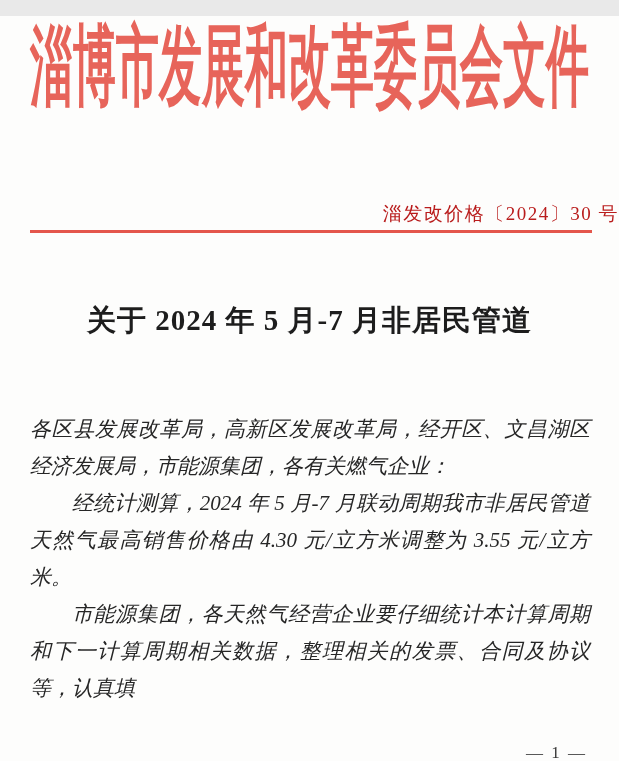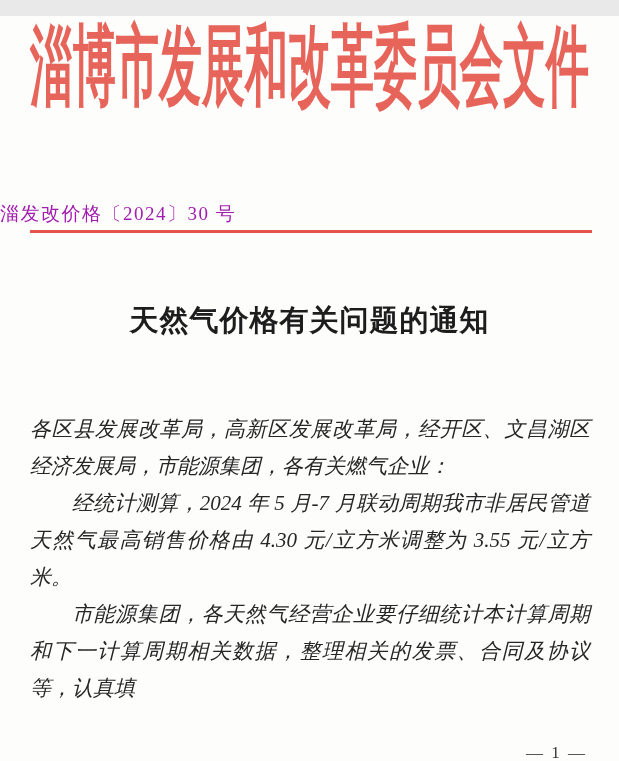--- a/index.html
+++ b/index.html
@@ -31,24 +31,24 @@
     color: #e7645a;
     transform: scaleY(2.05);
     transform-origin: top center;
     white-space: nowrap;
   }
   .doc-number {
     position: absolute;
     top: 185px;
     left: 0;
     right: 0;
-    text-align: left;
+    text-align: right;
     font-size: 19px;
     letter-spacing: 1.5px;
-    color: #a21caf;
+    color: #b91c1c;
   }
   .red-rule {
     position: absolute;
     top: 214px;
     left: 30px;
     width: 562px;
     height: 3px;
     background: #e4564c;
   }
   .doc-title {
@@ -96,21 +96,21 @@
 
 <div class="page">
 
   <div class="agency-header">淄博市发展和改革委员会文件</div>
 
   <div class="doc-number">淄发改价格〔2024〕30 号</div>
 
   <div class="red-rule"></div>
 
   <div class="doc-title">
-    <div>天然气价格有关问题的通知</div>
+    <div>关于 2024 年 5 月-7 月非居民管道</div>
   </div>
 
   <div class="doc-body">
     <p>各区县发展改革局，高新区发展改革局，经开区、文昌湖区经济发展局，市能源集团，各有关燃气企业：</p>
     <p class="indent">经统计测算，2024 年 5 月-7 月联动周期我市非居民管道天然气最高销售价格由 4.30 元/立方米调整为 3.55 元/立方米。</p>
     <p class="indent">市能源集团，各天然气经营企业要仔细统计本计算周期和下一计算周期相关数据，整理相关的发票、合同及协议等，认真填</p>
   </div>
 
   <div class="page-number">— 1 —</div>
 

